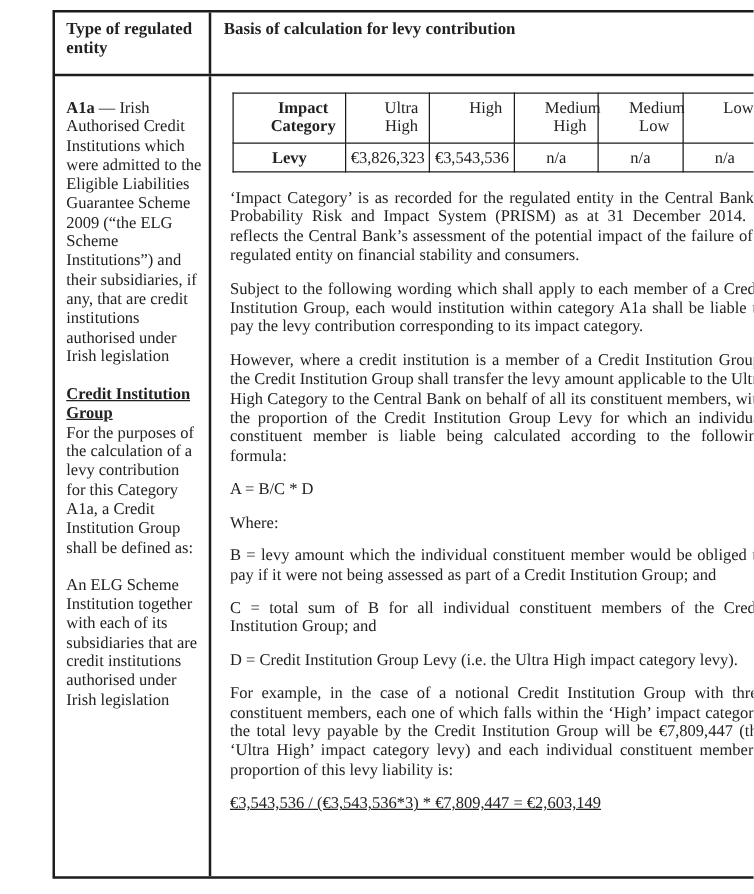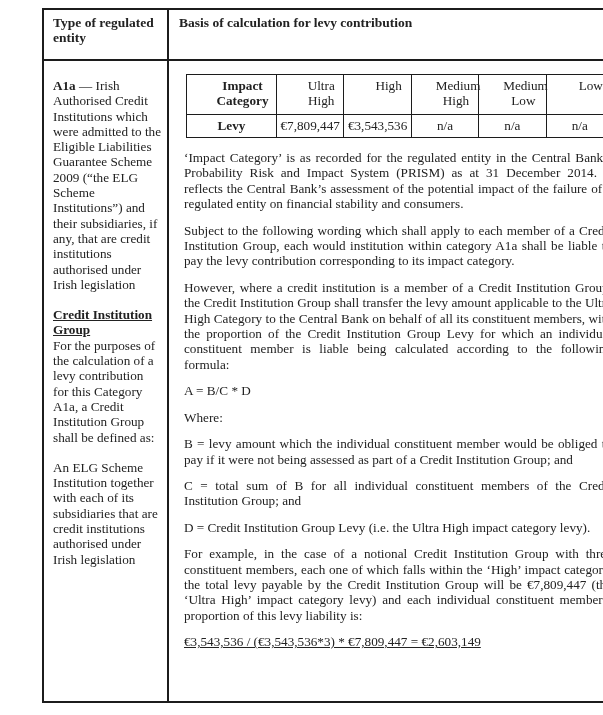--- a/index.html
+++ b/index.html
@@ -134,21 +134,21 @@
               <tr class="hdr">
             <td class="bold">Impact Category</td>
             <td>Ultra High</td>
             <td>High</td>
             <td>Medium High</td>
             <td>Medium Low</td>
             <td>Low</td>
           </tr>
           <tr>
             <td class="bold">Levy</td>
-            <td>€7,809,447</td>
+            <td>€3,826,323</td>
             <td>€3,543,536</td>
             <td>n/a</td>
             <td>n/a</td>
             <td>n/a</td>
           </tr>
         </tbody>
           </table>
 
         <p class="rp">‘Impact Category’ is as recorded for the regulated entity in the Central Bank’s Probability Risk and Impact System (PRISM) as at 31 December 2014. It reflects the Central Bank’s assessment of the potential impact of the failure of a regulated entity on financial stability and consumers.</p>
         <p class="rp">Subject to the following wording which shall apply to each member of a Credit Institution Group, each would institution within category A1a shall be liable to pay the levy contribution corresponding to its impact category.</p>

